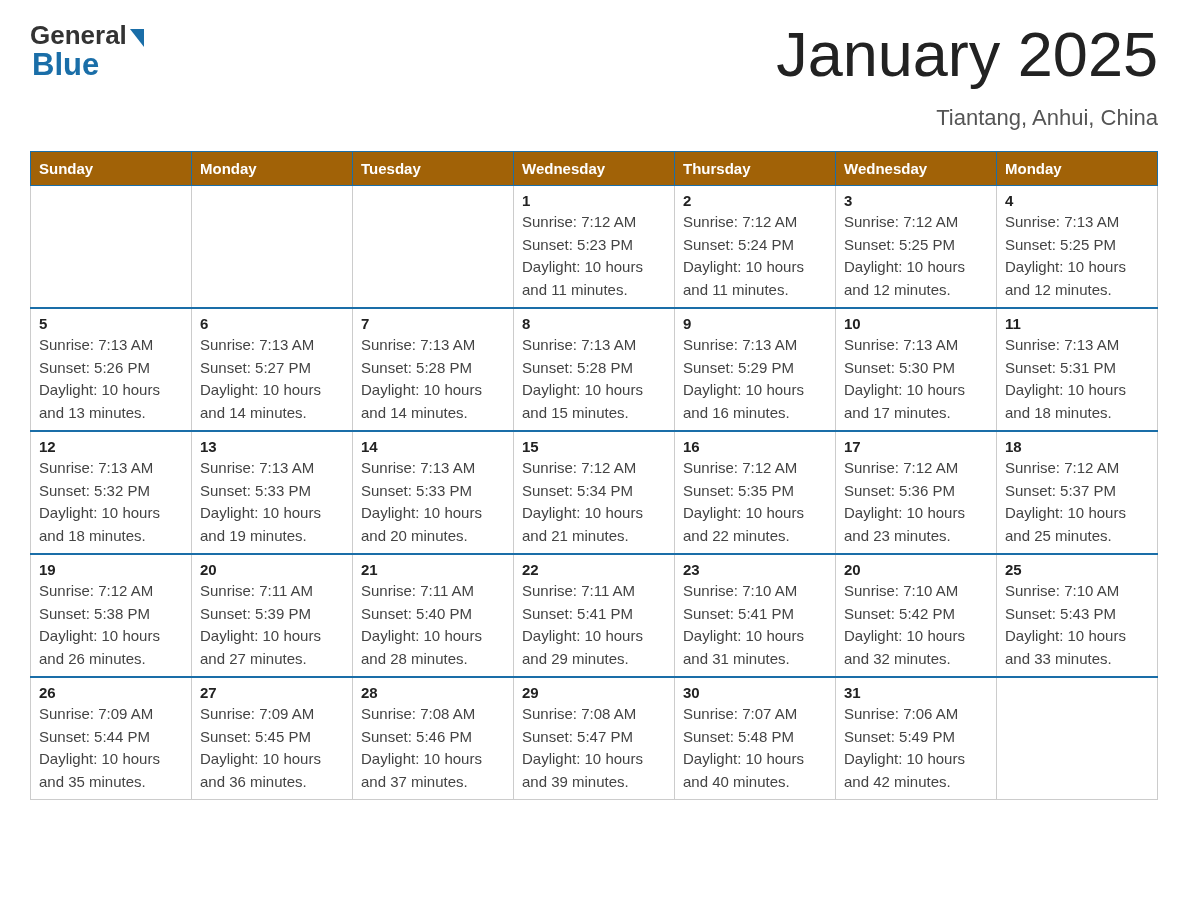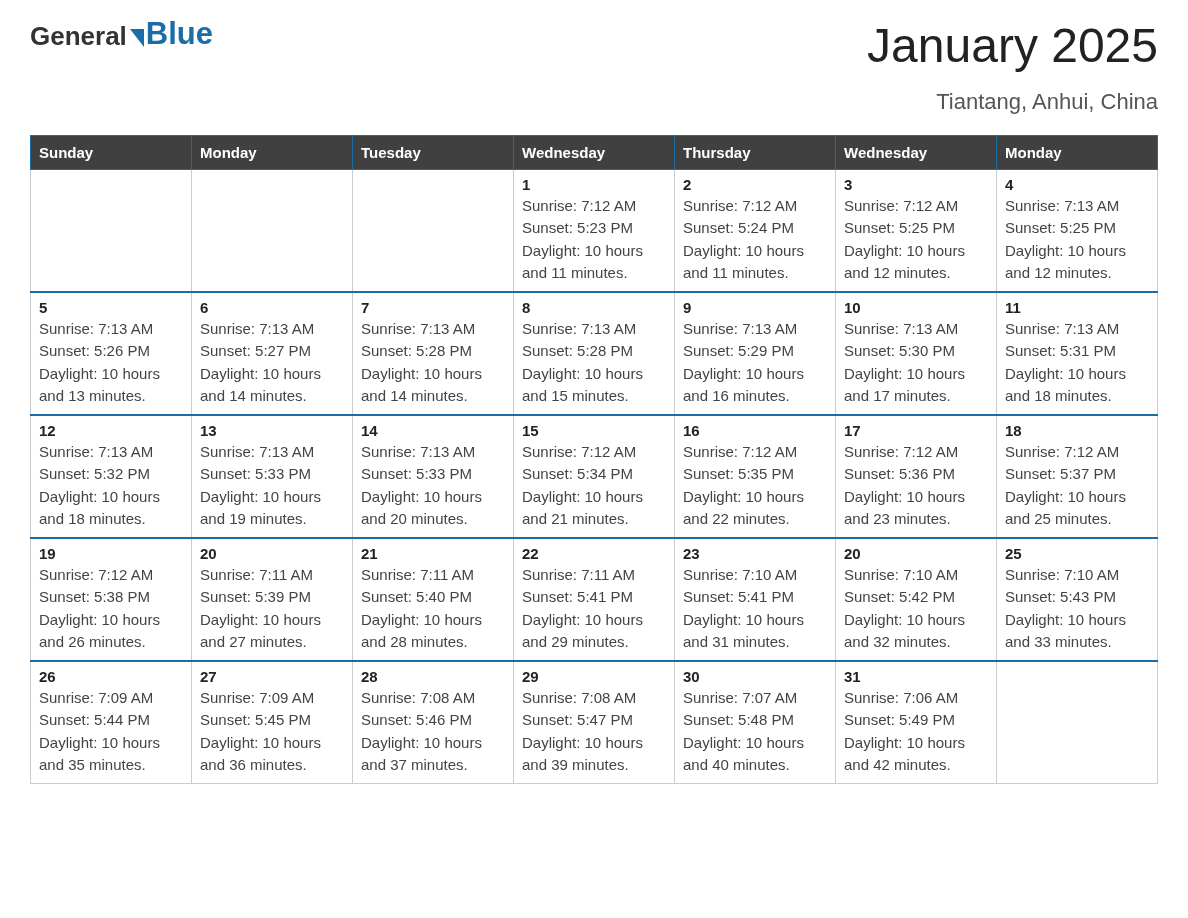--- a/index.html
+++ b/index.html
@@ -11,21 +11,22 @@
       min-height: 918px;
     }
     .header {
       display: flex;
       justify-content: space-between;
       align-items: flex-start;
       margin-bottom: 20px;
     }
     .logo {
       display: flex;
-      align-items: center;
+      flex-direction: column;
+      align-items: flex-start;
     }
     .logo-top {
       display: flex;
       align-items: center;
     }
     .logo-general {
       font-size: 26px;
       font-weight: bold;
       color: #333;
     }
@@ -42,37 +43,37 @@
       font-size: 31px;
       font-weight: bold;
       color: #1a6ea8;
       margin-top: -4px;
       margin-left: 2px;
     }
     .title-block {
       text-align: right;
     }
     .calendar-title {
-      font-size: 48px;
+      font-size: 63px;
       font-weight: normal;
       color: #222;
       line-height: 1.1;
     }
     .calendar-subtitle {
       font-size: 22px;
       color: #555;
       margin-top: 16px;
     }
     table {
       width: 100%;
       border-collapse: collapse;
       table-layout: fixed;
     }
     thead tr th {
-      background-color: #404040;
+      background-color: #a16207;
       color: #fff;
       font-size: 15px;
       font-weight: bold;
       padding: 8px 8px;
       text-align: left;
       border: 1px solid #1a6ea8;
     }
     tbody tr td {
       vertical-align: top;
       border: 1px solid #ccc;

